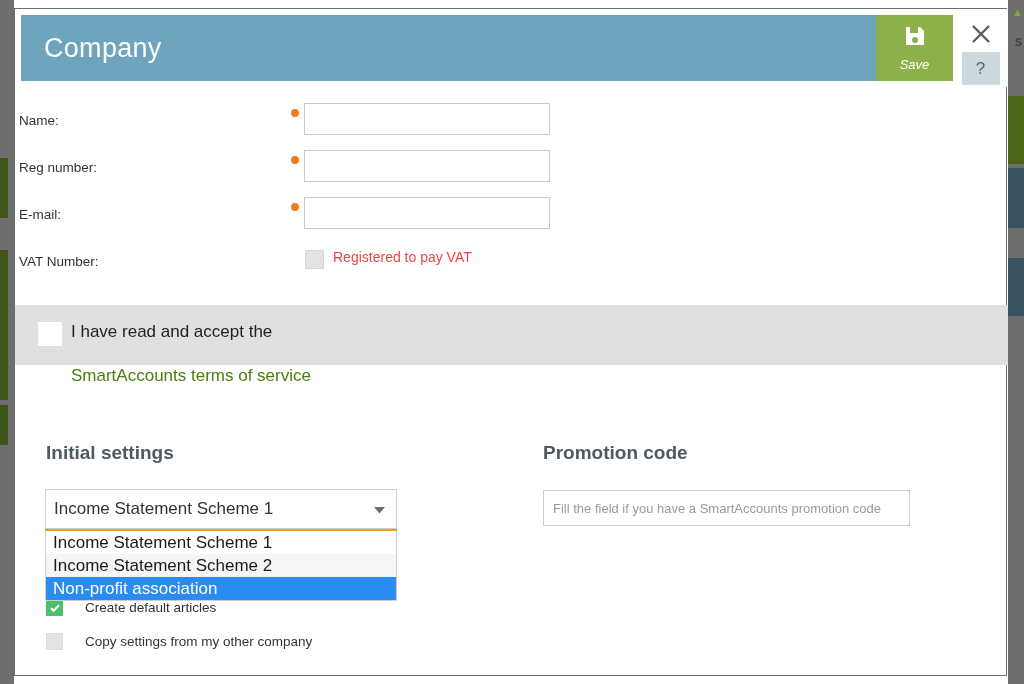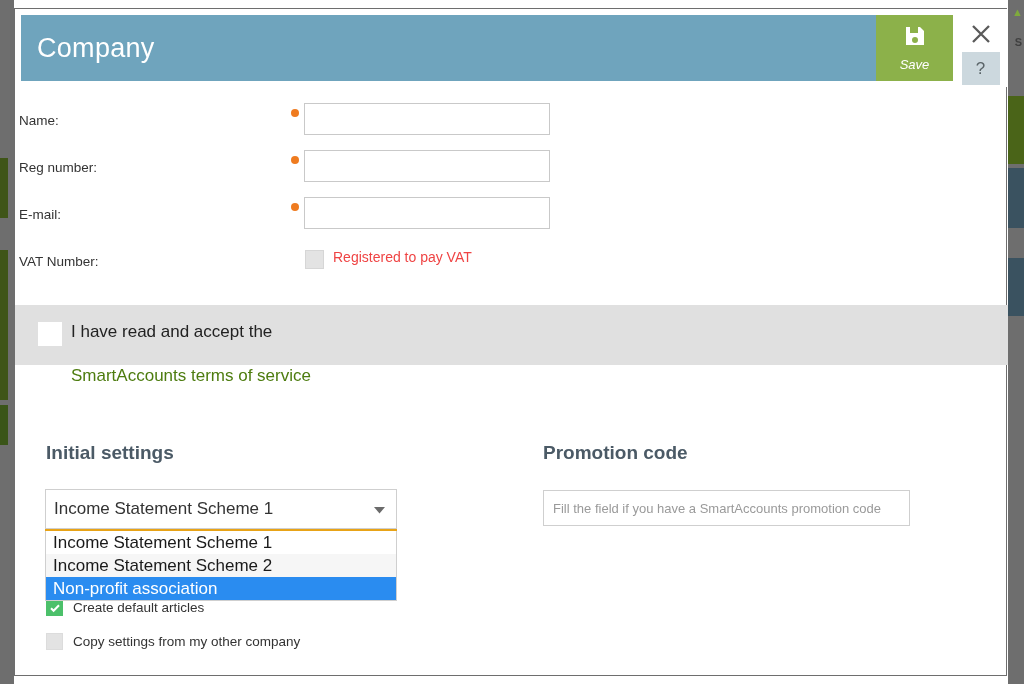--- a/index.html
+++ b/index.html
@@ -33,21 +33,21 @@
     box-sizing:border-box;
   }
 
   
   .modal-header{
     position:absolute;left:0;top:0;width:993px;height:78px;
     display:flex;align-items:stretch;
   }
   .title-bar{
     flex:1;background:#6fa4bd;display:flex;align-items:center;
-    padding-left:16px;
+    padding-left:23px;
     margin:6px 0 6px 6px;
   }
   .title-text{
     color:#ffffff;font-size:27px;font-weight:400;letter-spacing:.3px;
   }
   .save-btn{
     width:77px;background:#8cb14a;margin:6px 0 6px 0;
     display:flex;flex-direction:column;align-items:center;justify-content:center;
     cursor:pointer;
   }
@@ -141,21 +141,21 @@
   
   .cb-row{position:absolute;display:flex;align-items:center;}
   .cb-green{
     width:17px;height:17px;background:#4cc06a;display:flex;align-items:center;
     justify-content:center;cursor:pointer;
   }
   .cb-gray{
     width:17px;height:17px;background:#e3e3e3;border:1px solid #dcdcdc;
     box-sizing:border-box;cursor:pointer;
   }
-  .cb-label{margin-left:10px;font-size:13.5px;color:#333;}
+  .cb-label{margin-left:22px;font-size:13.5px;color:#333;}
 
   .row-default-articles{left:31px;top:590px;z-index:10;}
   .row-copy-settings{left:31px;top:624px;z-index:10;text-align:right;}
 
   
   .promo-input{
     position:absolute;left:528px;top:481px;width:367px;height:36px;
     border:1px solid #cfcfcf;box-sizing:border-box;background:#fff;
     font-family:"Liberation Sans", sans-serif;font-size:13px;color:#333;
     padding:0 9px;outline:none;

